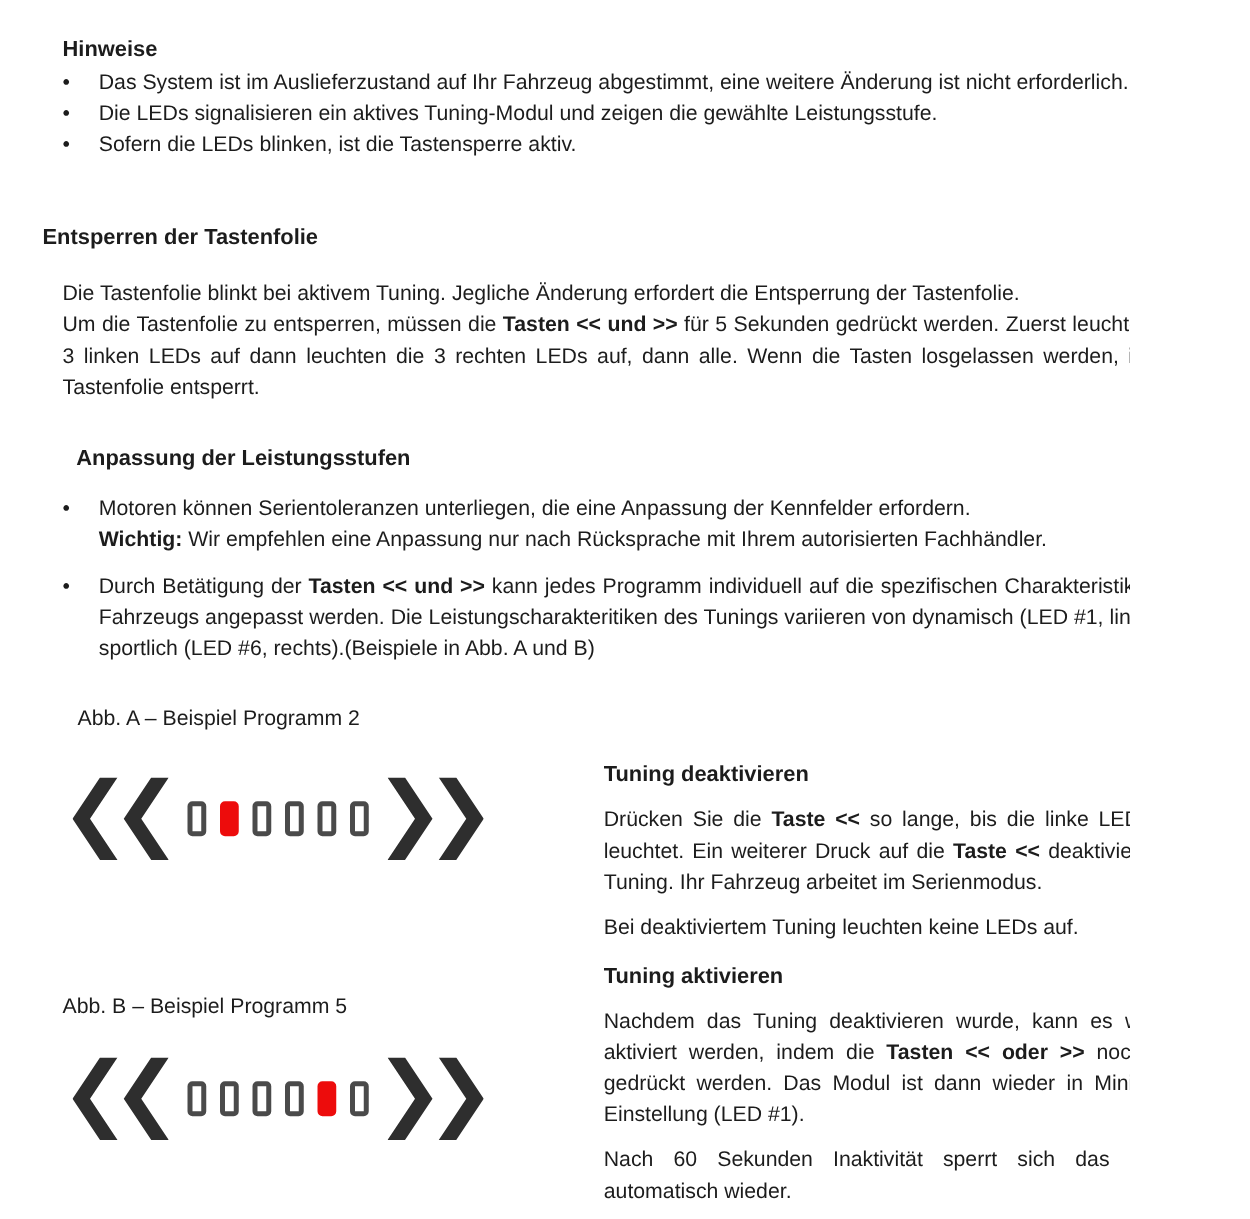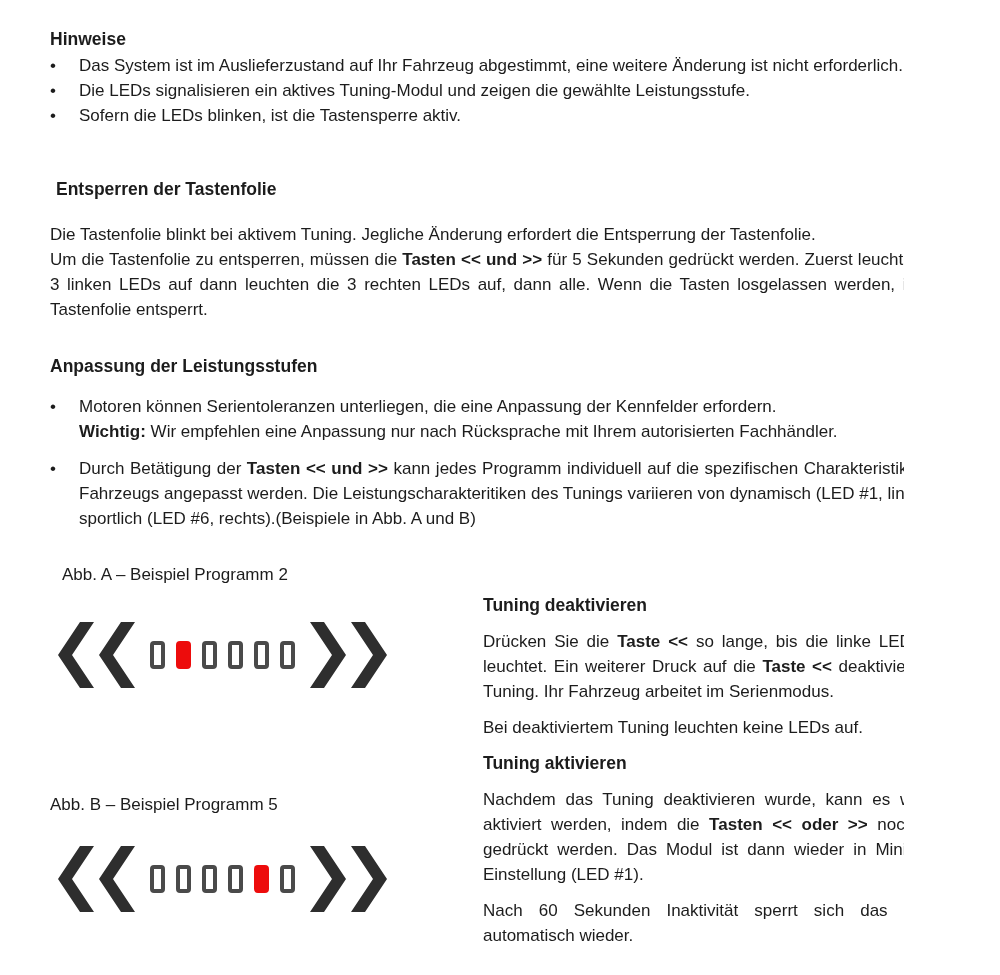--- a/index.html
+++ b/index.html
@@ -18,23 +18,23 @@
   .page{position:relative;width:904px;height:975px;background:#fff;overflow:hidden;}
   .abs{position:absolute;}
   .h{font-size:17.5px;font-weight:bold;line-height:25px;white-space:nowrap;}
   .body-text{font-size:17px;line-height:25px;}
   .just{text-align:justify;}
   p{margin:0;}
 
   
   #h-hinweise{left:50px;top:27px;}
   #b-hinweise{left:50px;top:53px;width:900px;}
-  #h-entsperren{left:56px;top:177px;}
+  #h-entsperren{left:34px;top:177px;}
   #p-entsperren{left:50px;top:222px;width:900px;}
-  #h-anpassung{left:50px;top:354px;}
+  #h-anpassung{left:61px;top:354px;}
   #b-anpassung{left:50px;top:394px;width:900px;}
   #b-anpassung .bullet-row.spaced{margin-bottom:12px;}
 
   
   .bullet-row{display:flex;align-items:flex-start;}
   .bullet-dot{flex:none;width:29px;font-size:17px;line-height:25px;}
   .bullet-text{flex:1;}
 
   
   #label-a{left:62px;top:562px;}
@@ -47,21 +47,21 @@
   .led-row{display:flex;gap:11px;margin:0 15px;}
   .led{
     width:15px;height:28px;box-sizing:border-box;
     border:4px solid var(--led-off-border);
     border-radius:4px;background:#fff;
   }
   .led.on{border-color:var(--led-on);background:var(--led-on);}
 
   
   #right-col{left:483px;top:593px;width:467px;}
-  #right-col .rh{margin:0 0 11px;}
+  #right-col .rh{margin:14px 0 11px;}
   #right-col .rp{margin:0 0 11px;}
 </style>
 </head>
 <body>
 
 <div class="page">
 
   <div class="abs h" id="h-hinweise">Hinweise</div>
 
   <div class="abs body-text" id="b-hinweise">

